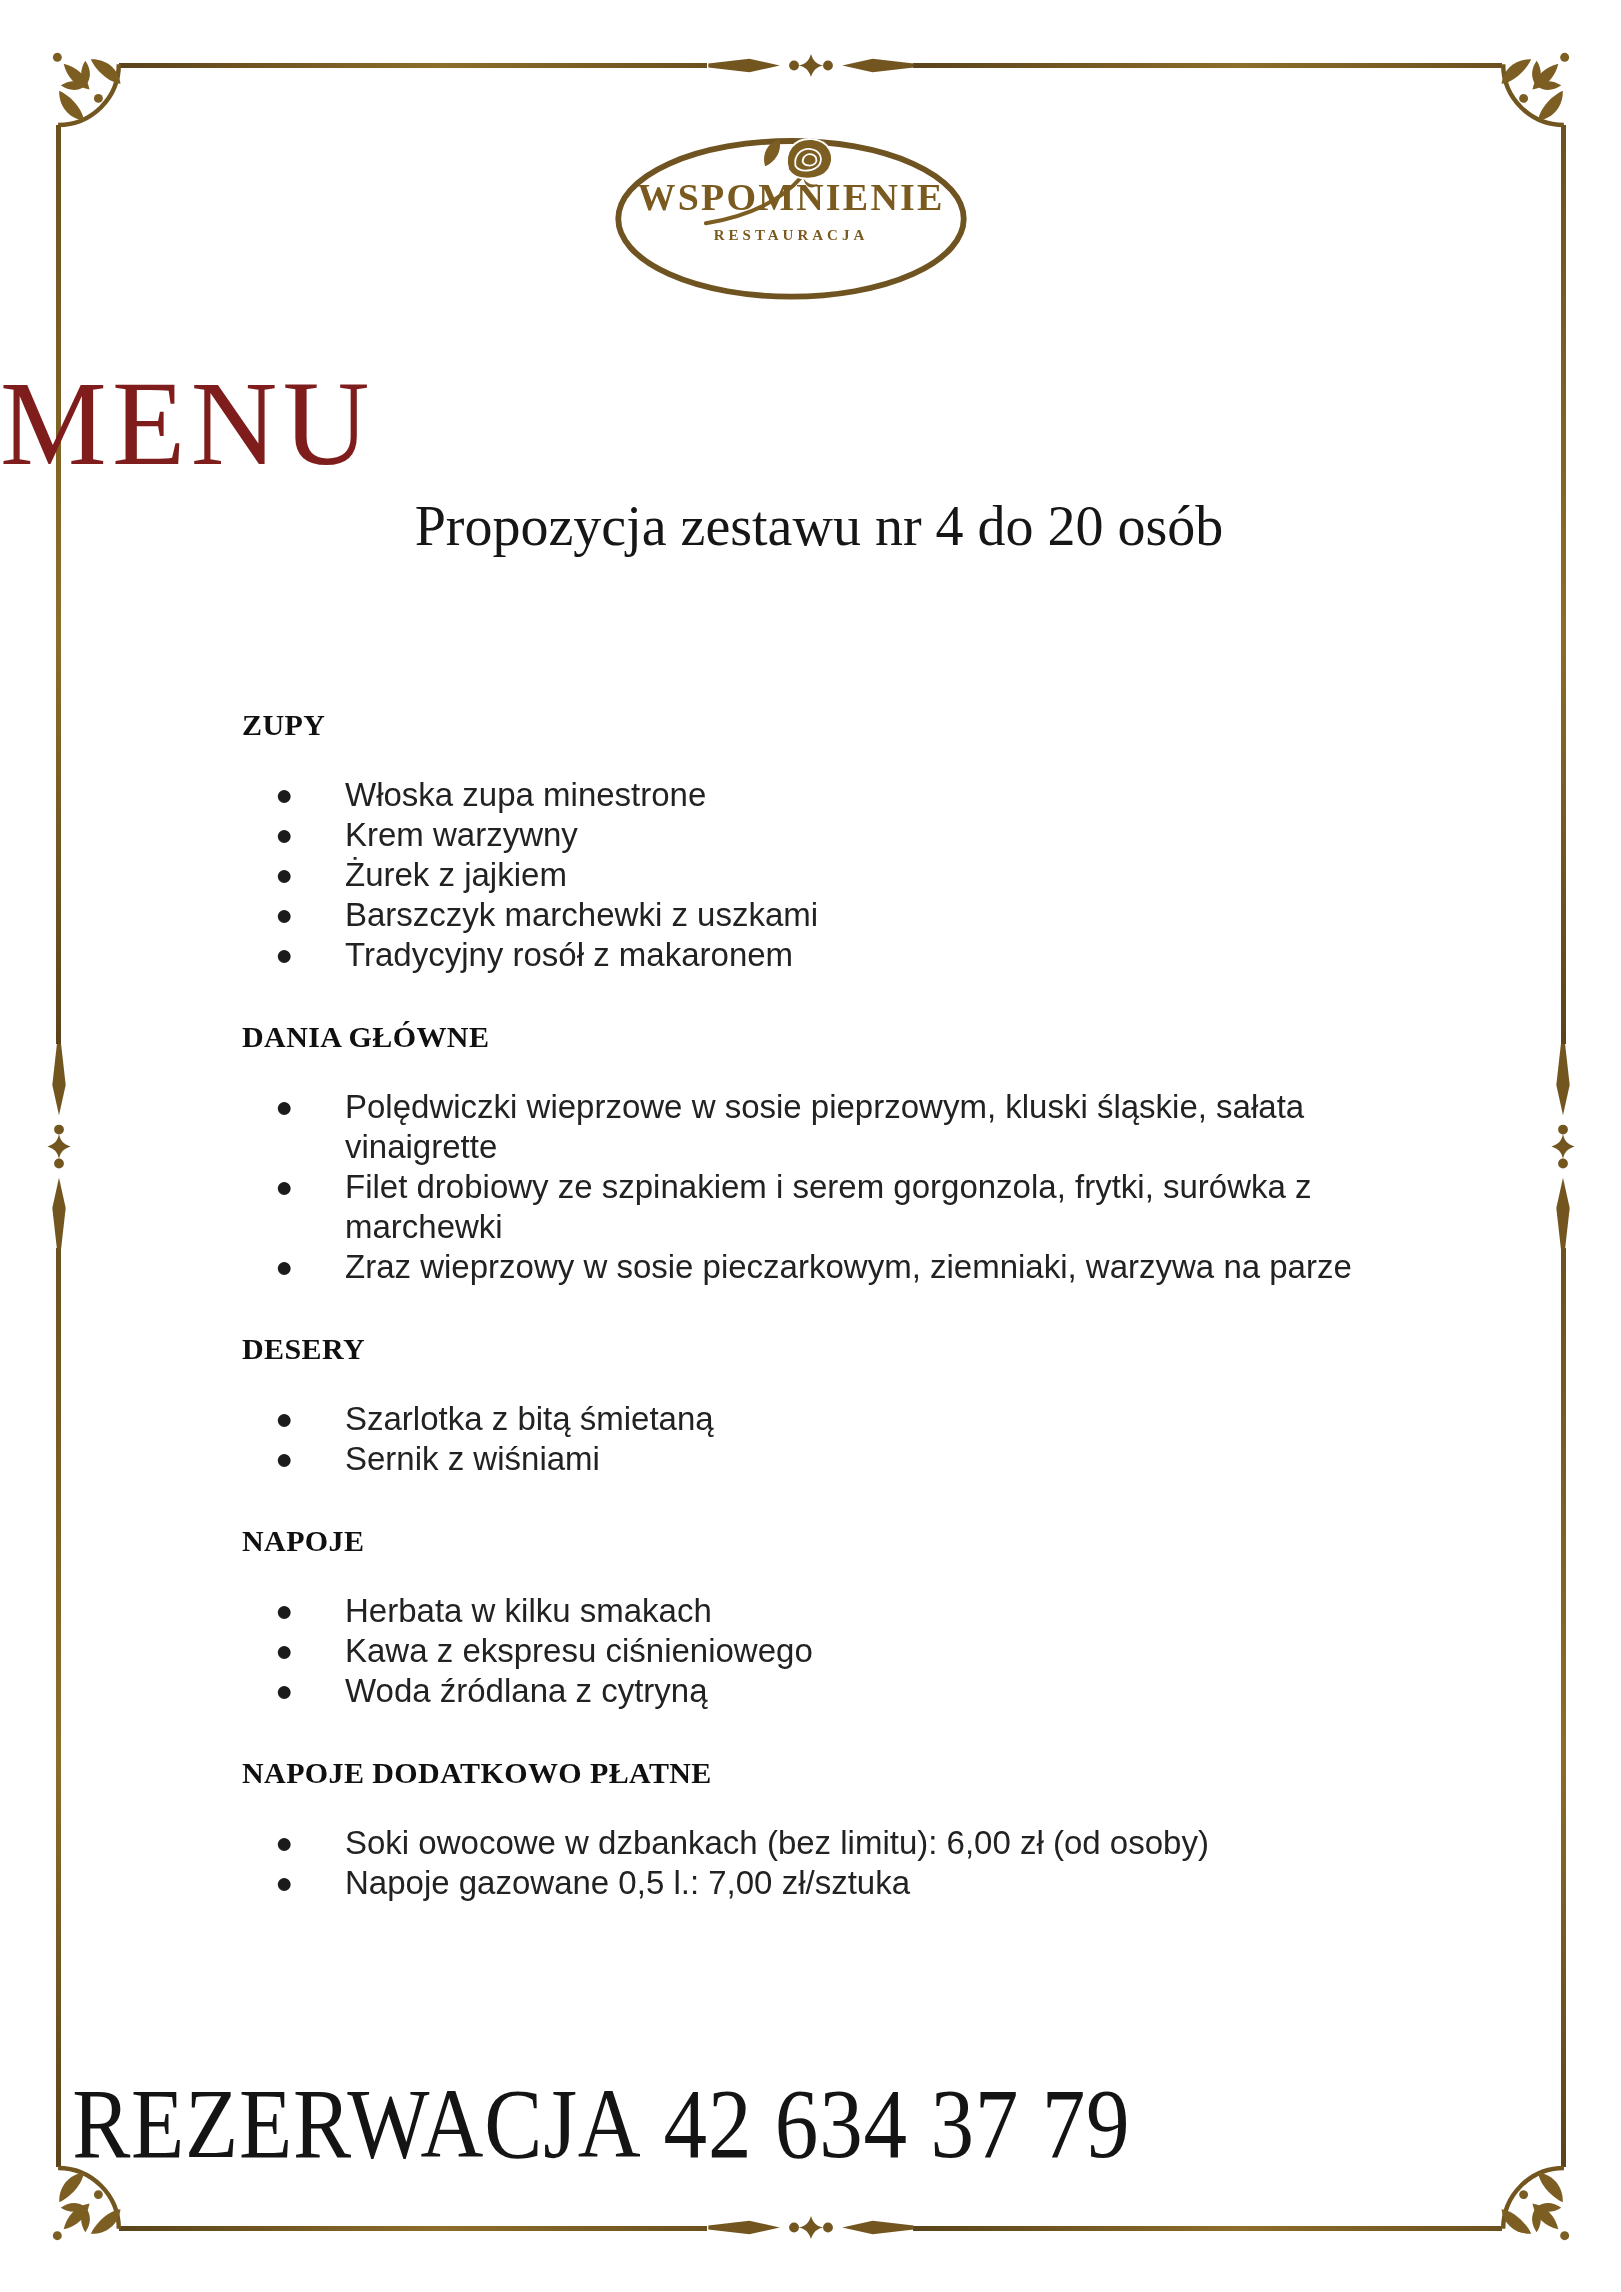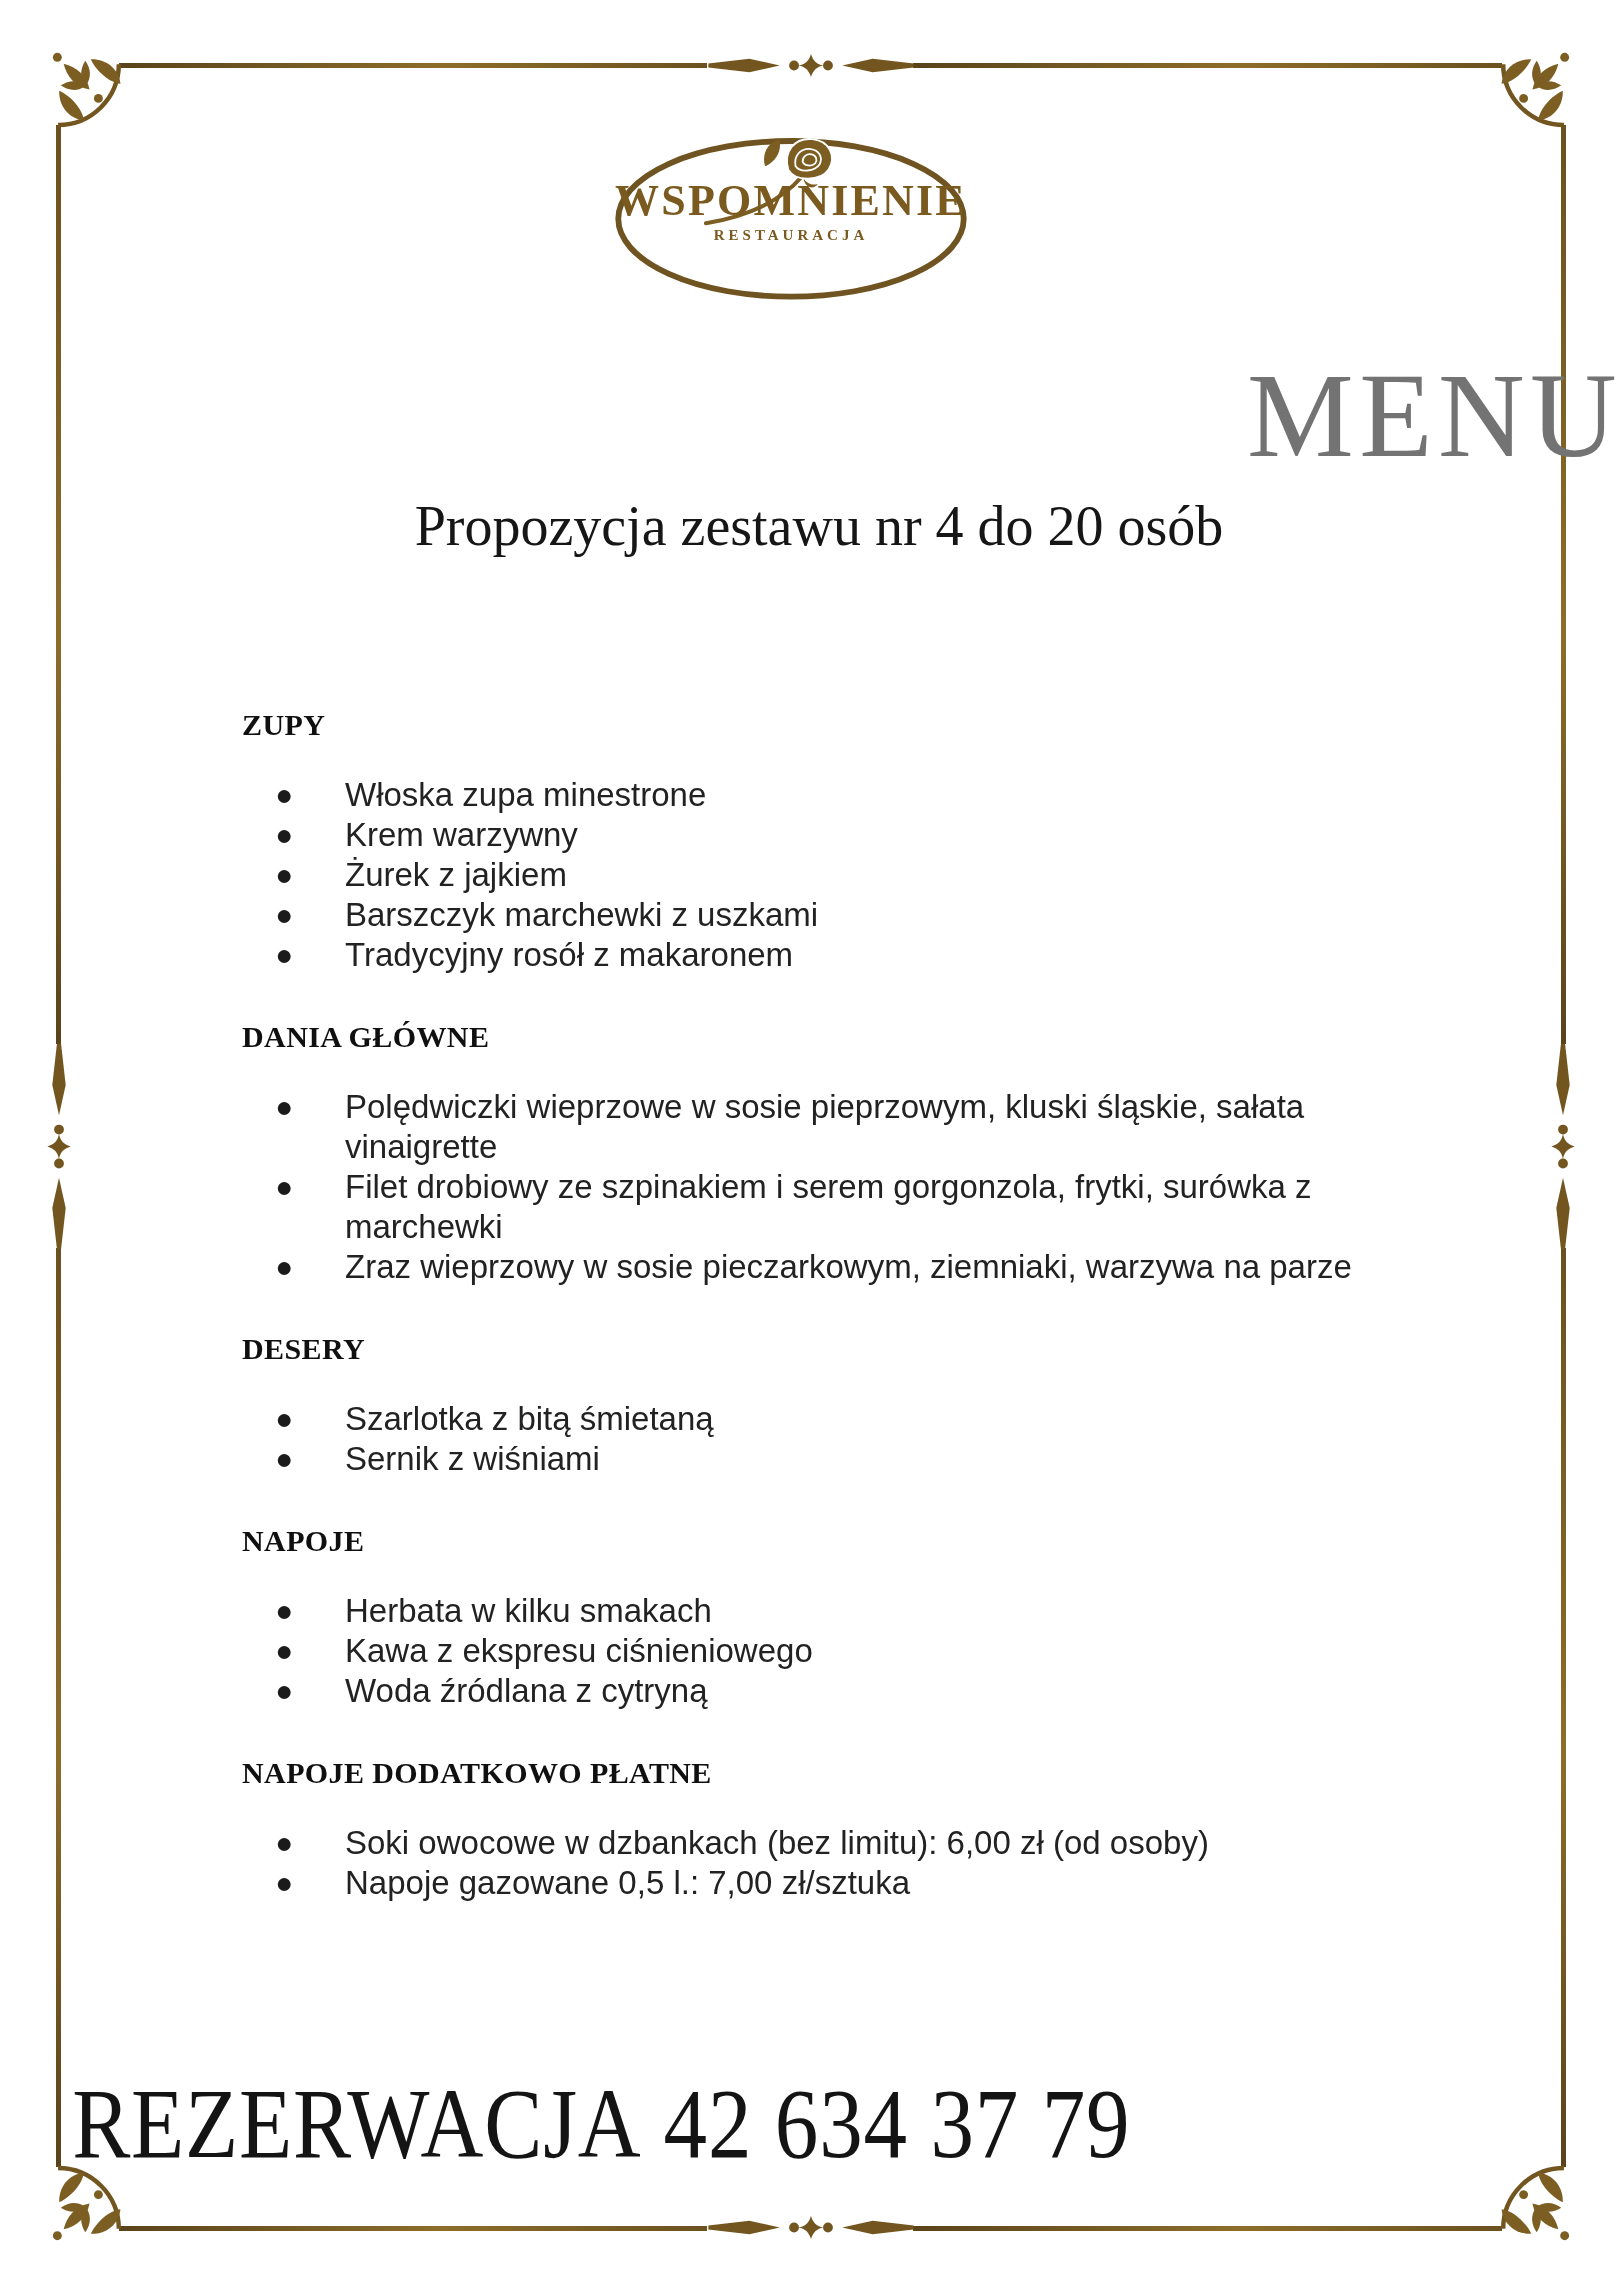--- a/index.html
+++ b/index.html
@@ -41,35 +41,35 @@
   .corner .arc { fill:none; stroke:#73561f; stroke-width:5; }
   .corner .flower { fill:#7d5e22; }
 
   
   .logo { position:absolute; left:612px; top:130px; width:358px; height:175px; }
   .logo svg { position:absolute; left:0; top:0; width:358px; height:175px; }
   .logo-name {
     position:absolute; left:0; top:45px; width:100%;
     text-align:center;
     font-family:"Liberation Serif", serif; font-weight:700;
-    font-size:44px; letter-spacing:2.2px; color:#7a5a1f;
+    font-size:38px; letter-spacing:2.2px; color:#7a5a1f;
   }
   .logo-tagline {
     position:absolute; left:0; top:97px; width:100%;
     text-align:center;
     font-family:"Liberation Serif", serif; font-weight:700;
     font-size:15px; letter-spacing:4px; color:#7a5a1f;
   }
 
   
   .menu-title {
-    position:absolute; left:0; top:356px; width:100%;
-    text-align:right;
+    position:absolute; left:0; top:364px; width:100%;
+    text-align:left;
     font-family:"Liberation Serif", serif; font-weight:400;
-    font-size:120px; line-height:1; letter-spacing:5.4px; color:#737373;
+    font-size:120px; line-height:1; letter-spacing:5.4px; color:#7f1d1d;
   }
   .menu-subtitle {
     position:absolute; left:0; top:498px; width:100%;
     text-align:center;
     font-family:"Liberation Serif", serif; font-weight:400;
     font-size:56px; line-height:1; color:#161616;padding-left:8px;
   }
 
   
   .content { position:absolute; left:242px; top:663px; width:1155px; }

